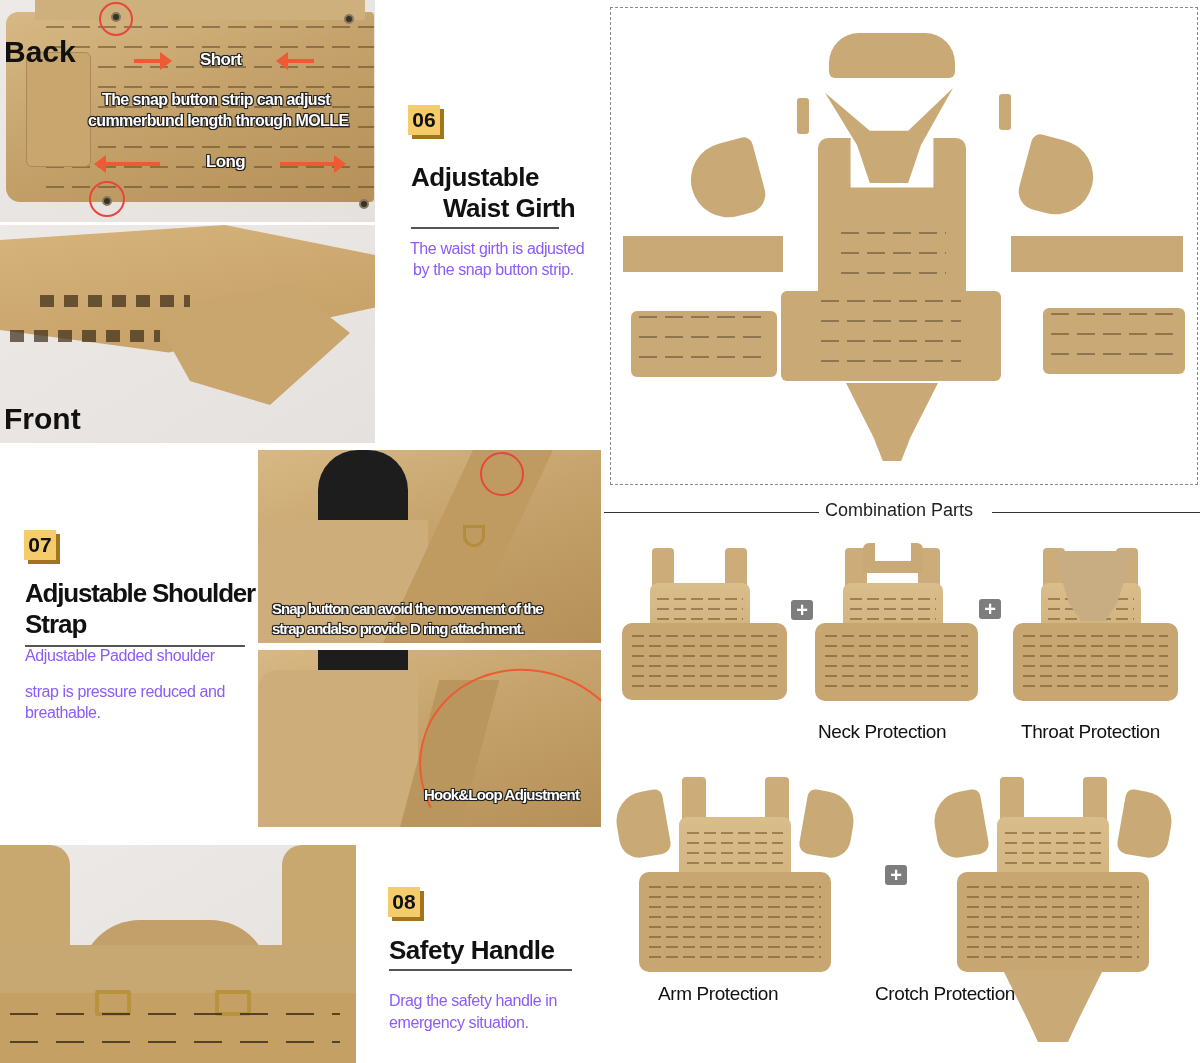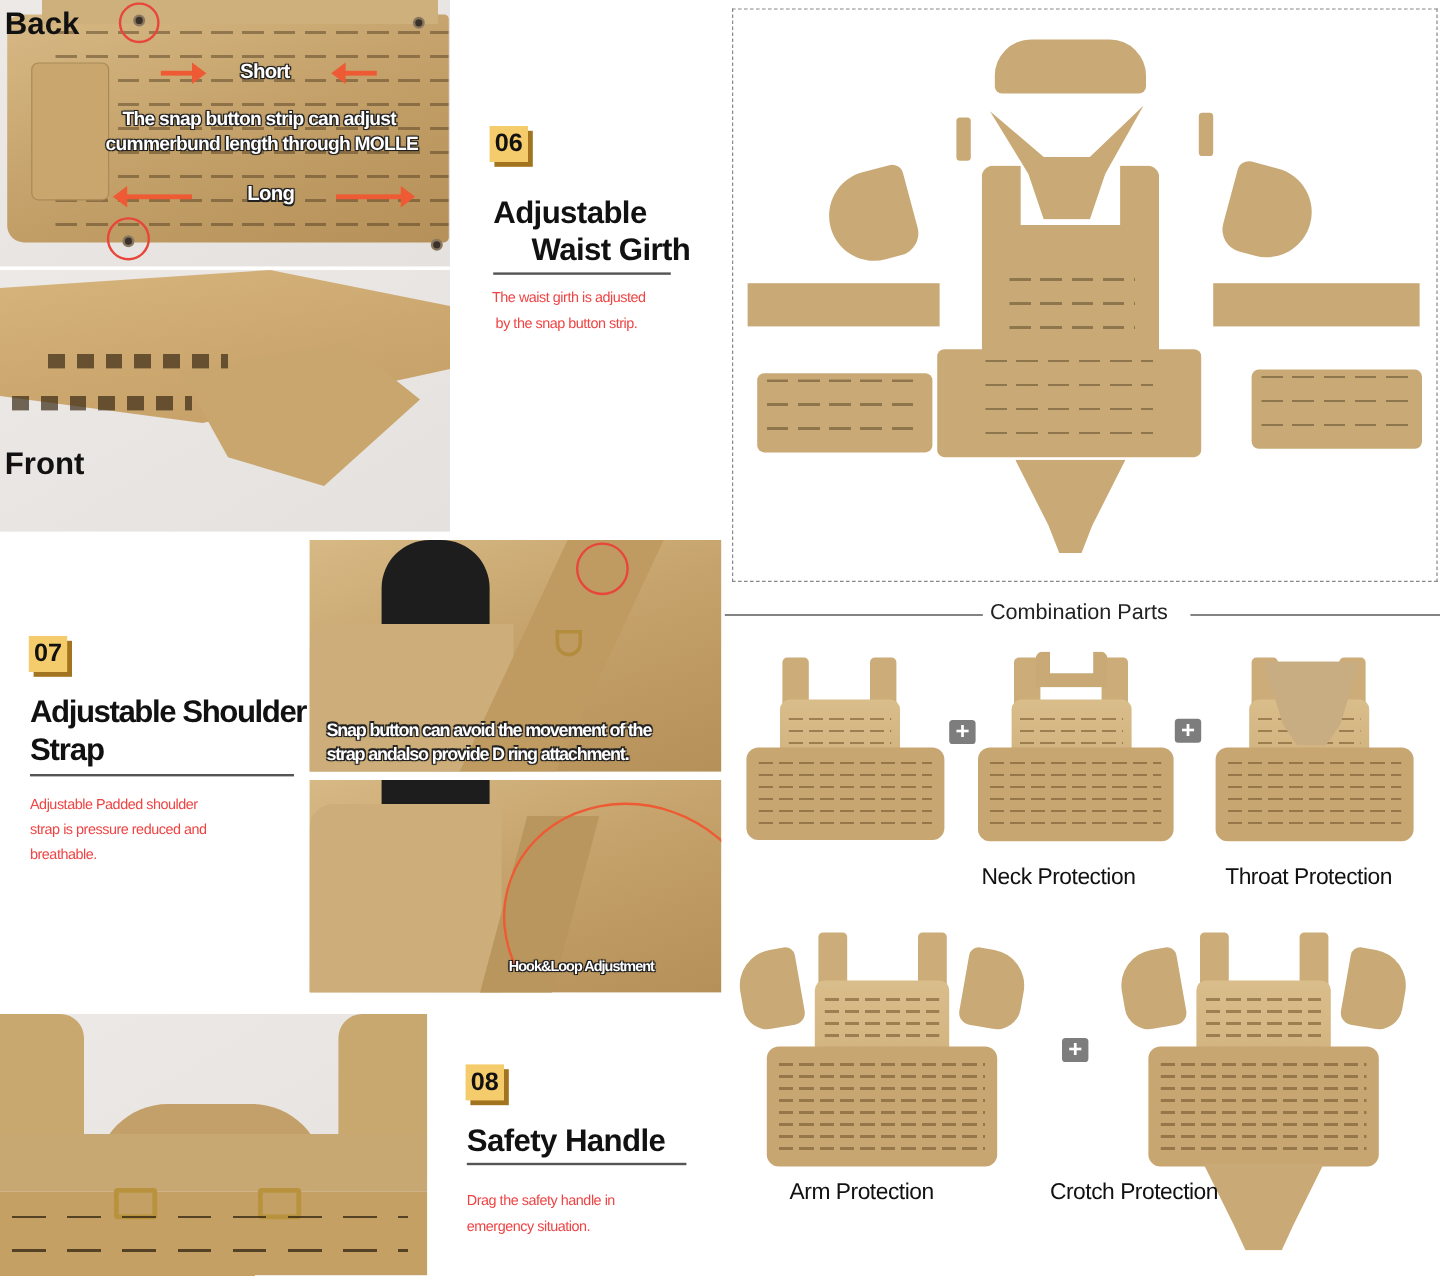--- a/index.html
+++ b/index.html
@@ -10,33 +10,33 @@
   .photo { position: absolute; overflow: hidden; }
   .tan { background: linear-gradient(160deg, #d7b985 0%, #c6a36c 45%, #b59058 100%); }
   .tan-light { background: linear-gradient(150deg, #ece9e6 0%, #e4e1de 100%); }
   .molle { position: absolute; left: 0; right: 0; top: 0; bottom: 0;
     background-image: repeating-linear-gradient(0deg, transparent 0 14px, rgba(70,50,25,0.55) 14px 16px, transparent 16px 20px);
     -webkit-mask-image: repeating-linear-gradient(90deg, #000 0 18px, transparent 18px 26px);
     mask-image: repeating-linear-gradient(90deg, #000 0 18px, transparent 18px 26px); opacity: 0.8; }
 
   .outlined-text { color: #fff; font-weight: 700; letter-spacing: -0.6px;
     text-shadow: -1px -1px 0 #222, 1px -1px 0 #222, -1px 1px 0 #222, 1px 1px 0 #222, 0 0 2px #000; }
-  .label-big { font-weight: 700; font-size: 26px; color: #111; }
+  .label-big { font-weight: 700; font-size: 30px; color: #111; margin-top: 31px; }
 
   .arrow { position: absolute; height: 4px; background: #ee5a33; }
   .arrow.r::after { content: ""; position: absolute; right: -6px; top: -7px; border-left: 12px solid #ee5a33; border-top: 9px solid transparent; border-bottom: 9px solid transparent; }
   .arrow.l::before { content: ""; position: absolute; left: -6px; top: -7px; border-right: 12px solid #ee5a33; border-top: 9px solid transparent; border-bottom: 9px solid transparent; }
   .circle { position: absolute; border: 2px solid #e8463a; border-radius: 50%; }
   .snap { position: absolute; width: 10px; height: 10px; border-radius: 50%; background: #3a3128; border: 2px solid #8a7760; }
 
   
   .badge { position: absolute; width: 32px; height: 30px; background: #f5cc6b; font-weight: 700; font-size: 21px; color: #111; display: flex; align-items: center; justify-content: center; box-shadow: 4px 4px 0 #a3741f; }
   .feat-title { position: absolute; font-weight: 700; font-size: 26px; line-height: 31px; color: #111; letter-spacing: -0.5px; }
   .feat-rule { position: absolute; height: 2px; background: #555; }
-  .feat-desc { position: absolute; font-size: 12px; line-height: 21px; color: #ef4444; letter-spacing: -0.4px; }
+  .feat-desc { position: absolute; font-size: 16px; line-height: 21px; color: #8b5cf6; letter-spacing: -0.4px; }
 
   
   .dashed-box { position: absolute; border: 1px dashed #888; }
   .combo-title { position: absolute; font-size: 18px; color: #222; background: #fff; padding: 0 6px; }
   .combo-line { position: absolute; height: 1px; background: #333; }
   .plus { position: absolute; width: 22px; height: 20px; background: #7d7d7d; border-radius: 3px; color: #fff; font-weight: 700; font-size: 20px; line-height: 20px; text-align: center; }
   .combo-label { position: absolute; font-size: 19px; color: #111; letter-spacing: -0.4px; }
 
   .vest { position: absolute; }
   .vest .body { position: absolute; background: linear-gradient(180deg, #d9bd8a, #c8a772); border-radius: 8px 8px 14px 14px; }
@@ -113,39 +113,39 @@
   <div class="part" style="left:432px;top:300px;width:142px;height:66px;border-radius:6px;"></div>
   <div class="molle" style="left:440px;top:305px;width:126px;height:56px;right:auto;bottom:auto;"></div>
 
   <div class="part" style="left:235px;top:375px;width:92px;height:78px;clip-path:polygon(0 0,100% 0,70% 70%,60% 100%,40% 100%,30% 70%);"></div>
 </div>
 
 <div class="badge" style="left:24px;top:530px;">07</div>
 <div class="feat-title" style="left:25px;top:578px;letter-spacing:-1.2px;">Adjustable Shoulder</div>
 <div class="feat-title" style="left:25px;top:609px;letter-spacing:-1px;">Strap</div>
 <div class="feat-rule" style="left:25px;top:645px;width:220px;"></div>
-<div class="feat-desc" style="left:25px;top:660px;text-align:right;">Adjustable Padded shoulder</div>
+<div class="feat-desc" style="left:25px;top:645px;text-align:right;">Adjustable Padded shoulder</div>
 <div class="feat-desc" style="left:25px;top:681px;">strap is pressure reduced and</div>
 <div class="feat-desc" style="left:25px;top:702px;">breathable.</div>
 
 <div class="photo tan" style="left:258px;top:450px;width:343px;height:193px;">
   <div class="abs" style="left:60px;top:0;width:90px;height:80px;background:#1d1d1d;border-radius:40px 40px 0 0;"></div>
   <div class="abs" style="left:0;top:70px;width:170px;height:123px;background:#cdae7a;border-radius:20px 0 0 0;"></div>
   <div class="abs" style="left:170px;top:0;width:80px;height:193px;background:#bf9b62;transform:skewX(-25deg);"></div>
   <div class="abs" style="left:205px;top:75px;width:22px;height:22px;border:3px solid #b38d3d;border-radius:0 0 12px 12px;"></div>
   <div class="circle" style="left:222px;top:2px;width:44px;height:44px;"></div>
   <div class="outlined-text abs" style="left:14px;top:150px;font-size:15px;letter-spacing:-1px;">Snap button can avoid the movement of the</div>
   <div class="outlined-text abs" style="left:14px;top:170px;font-size:15px;letter-spacing:-1px;">strap andalso provide D ring attachment.</div>
 </div>
 <div class="photo tan" style="left:258px;top:650px;width:343px;height:177px;">
   <div class="abs" style="left:60px;top:0;width:90px;height:40px;background:#1d1d1d;border-radius:0 0 10px 10px;"></div>
   <div class="abs" style="left:0;top:20px;width:160px;height:157px;background:#cdae7a;border-radius:20px 0 0 0;"></div>
   <div class="abs" style="left:160px;top:30px;width:60px;height:160px;background:#b9965d;transform:skewX(-15deg);"></div>
   <div class="abs" style="left:160px;top:20px;width:220px;height:200px;border:2px solid #ee5a33;border-radius:50%;border-right-color:transparent;border-bottom-color:transparent;transform:rotate(20deg);"></div>
-  <div class="outlined-text abs" style="left:166px;top:148px;font-size:12px;letter-spacing:-0.8px;">Hook&amp;Loop Adjustment</div>
+  <div class="outlined-text abs" style="left:166px;top:136px;font-size:15px;letter-spacing:-0.8px;">Hook&amp;Loop Adjustment</div>
 </div>
 
 <div class="combo-line" style="left:604px;top:512px;width:216px;"></div>
 <div class="combo-title" style="left:819px;top:500px;">Combination Parts</div>
 <div class="combo-line" style="left:992px;top:512px;width:208px;"></div>
 
 <div class="vest" style="left:622px;top:548px;width:165px;height:152px;">
   <div class="strap" style="left:30px;top:0;width:22px;height:50px;"></div>
   <div class="strap" style="left:103px;top:0;width:22px;height:50px;"></div>
   <div class="body" style="left:28px;top:35px;width:100px;height:110px;"></div>

